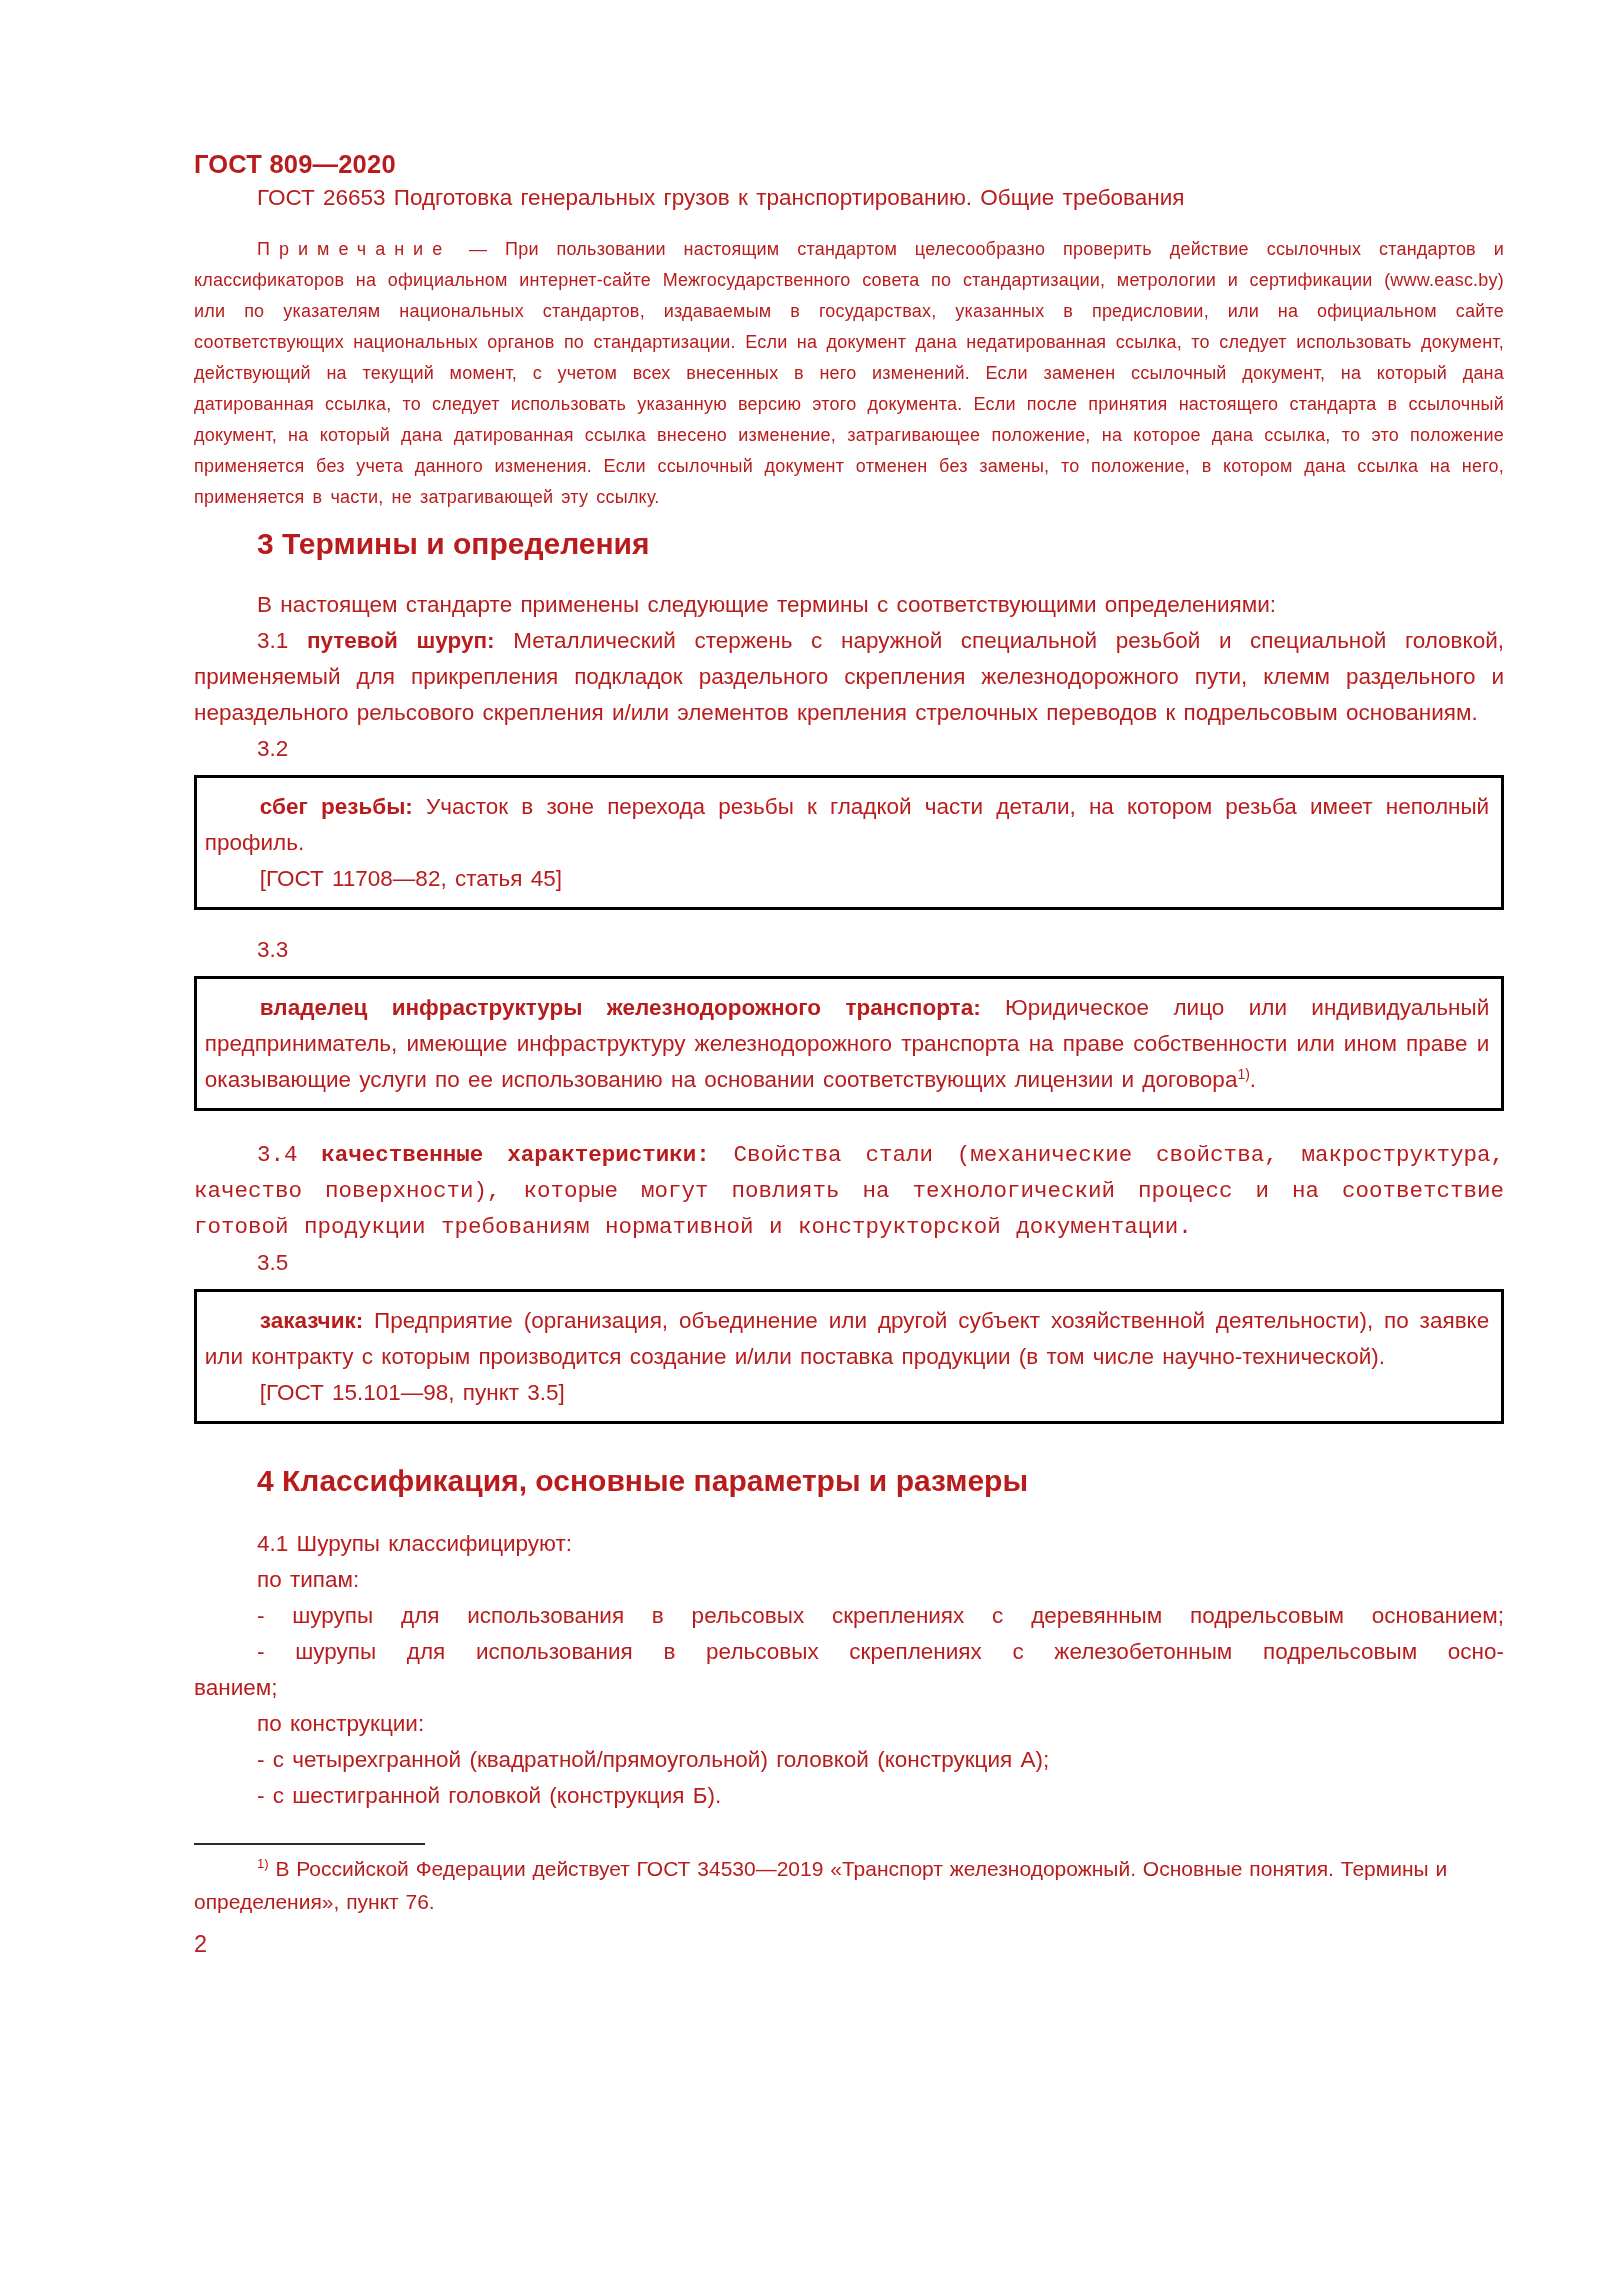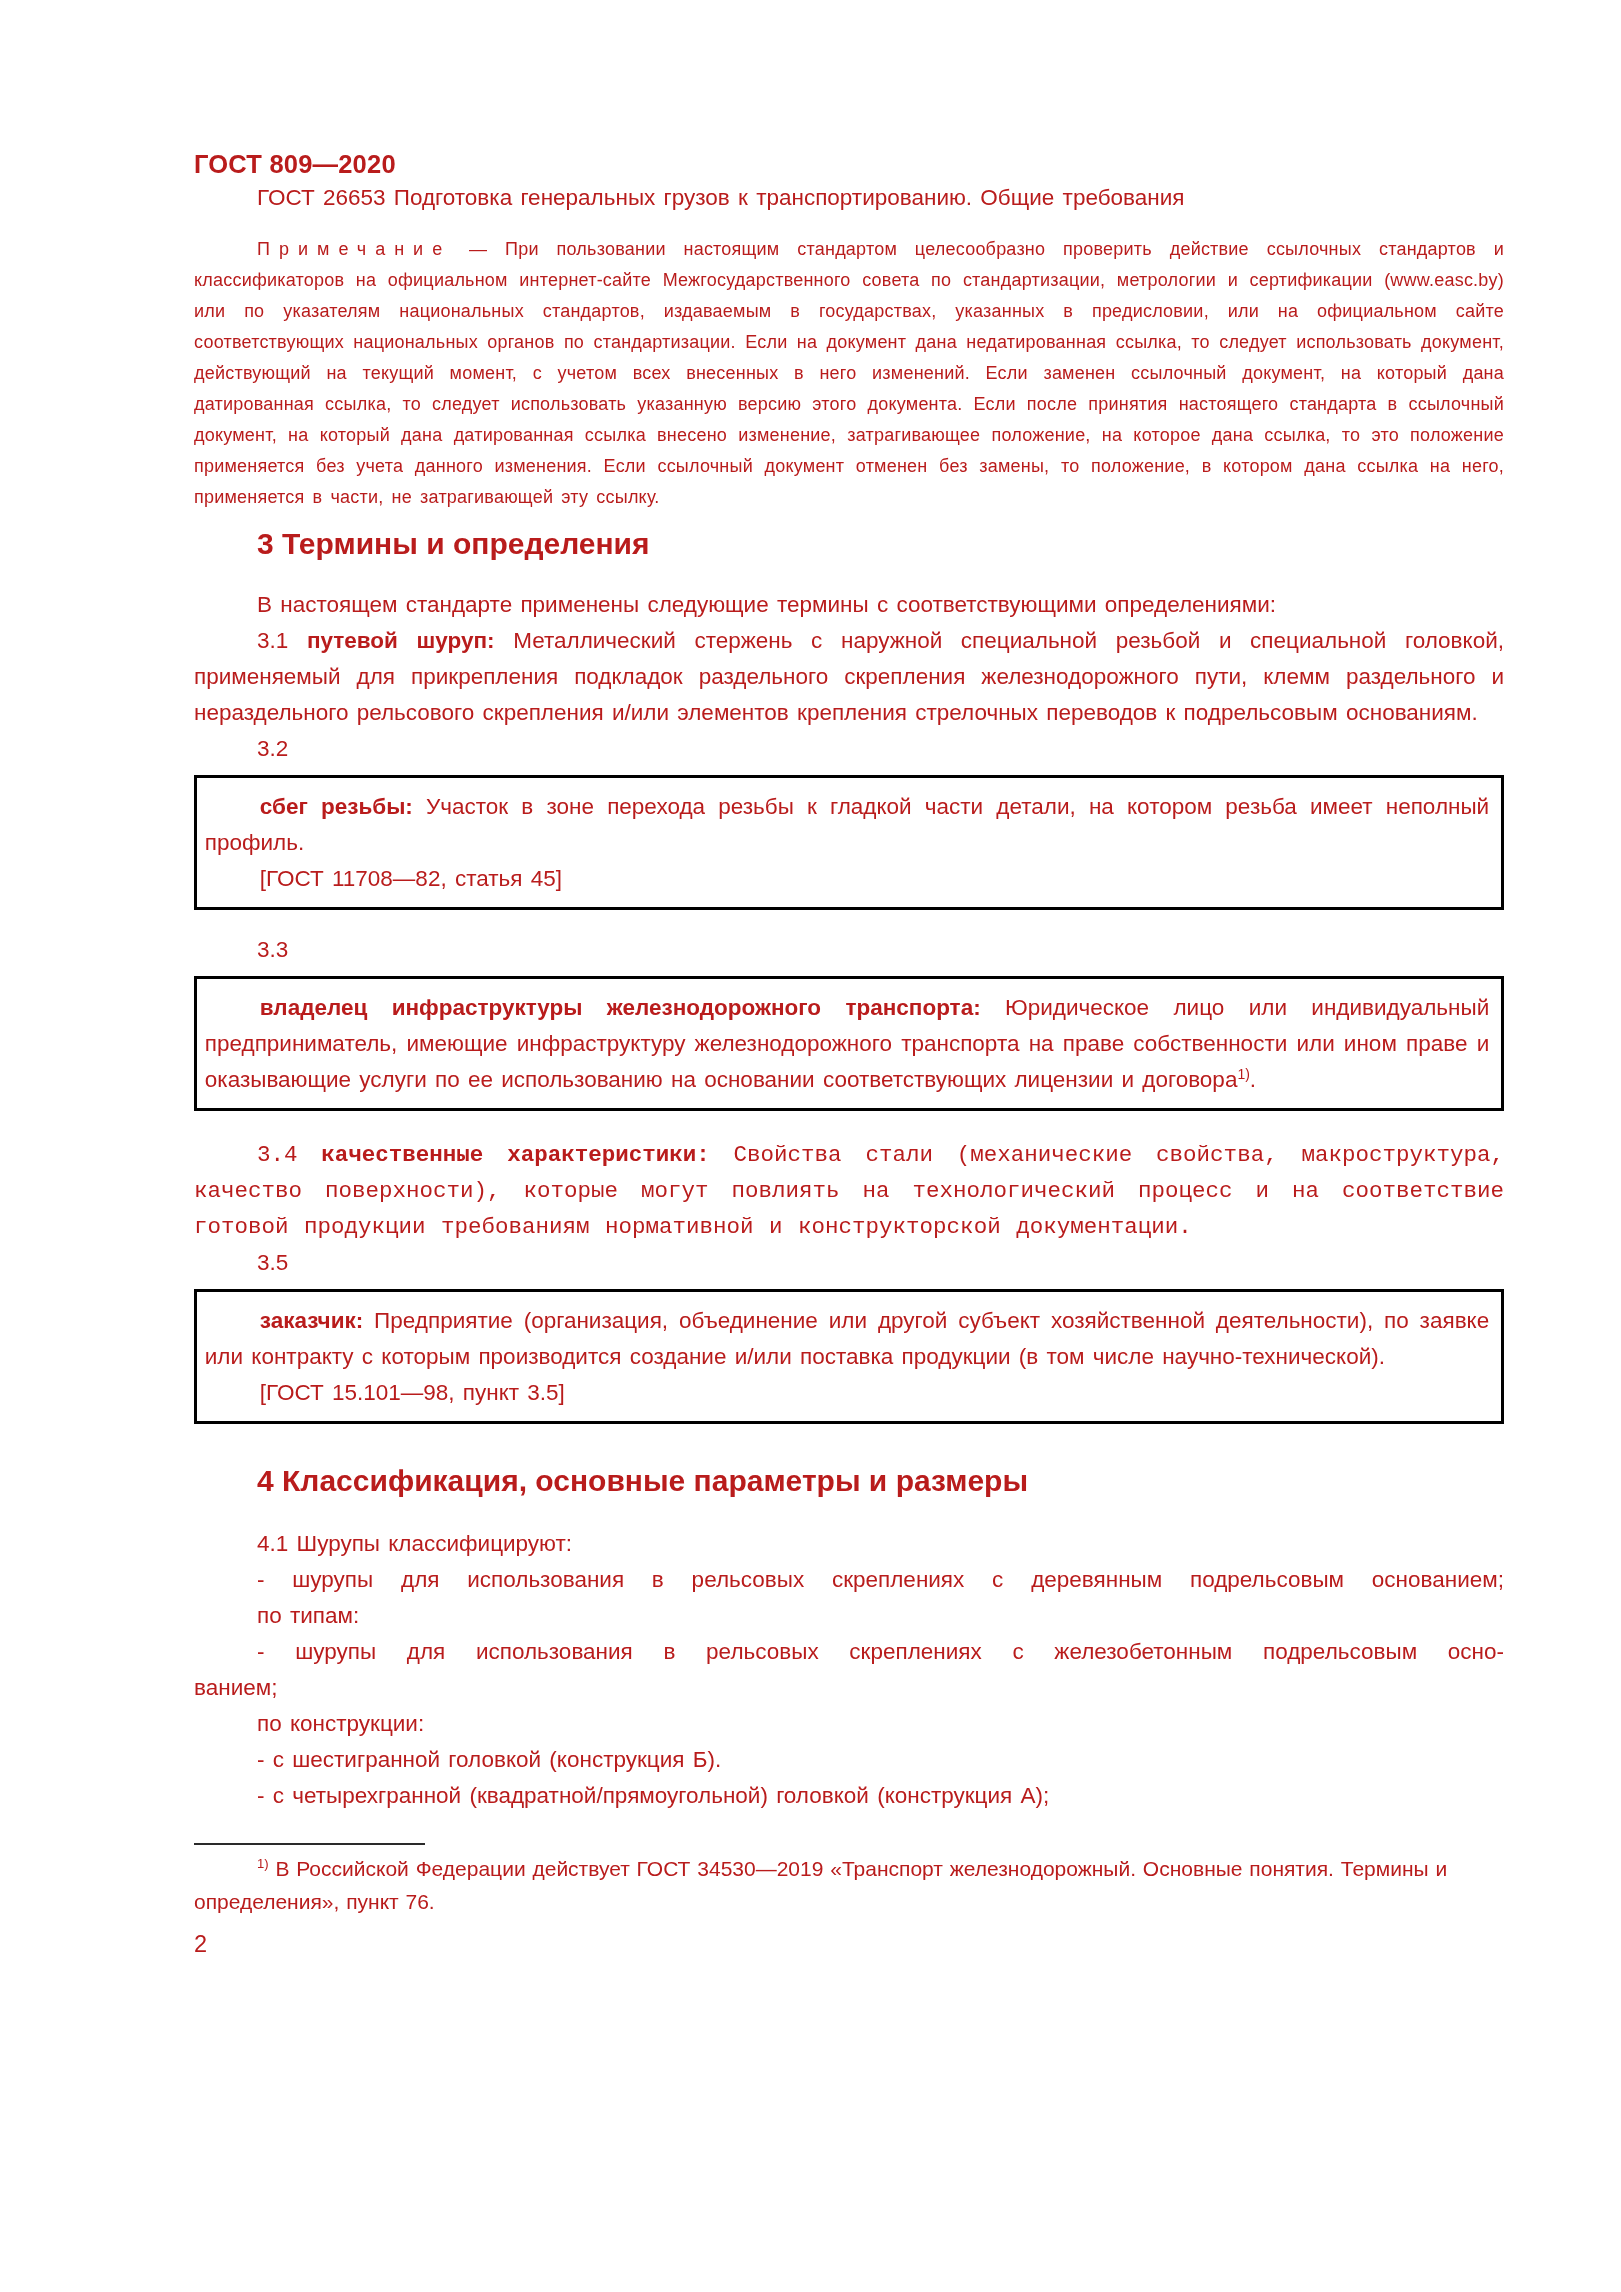--- a/index.html
+++ b/index.html
@@ -81,27 +81,27 @@
   <p class="body">3.5</p>
 
   <div class="defbox">
     <p class="body just"><b>заказчик:</b><span> Предприятие (организация, объединение или другой субъект хозяйственной деятельности), по заявке или контракту с которым производится создание и/или поставка продукции (в том числе научно-технической).</span></p>
     <p class="body">[ГОСТ 15.101—98, пункт 3.5]</p>
   </div>
 
   <h2 class="h h4">4 Классификация, основные параметры и размеры</h2>
 
   <p class="body">4.1 Шурупы классифицируют:</p>
+  <p class="body">по типам:</p>
   <p class="body jl">- шурупы для использования в рельсовых скреплениях с деревянным подрельсовым основанием;</p>
-  <p class="body">по типам:</p>
   <p class="body jl">- шурупы для использования в рельсовых скреплениях с железобетонным подрельсовым осно-</p>
   <p class="body cont">ванием;</p>
   <p class="body">по конструкции:</p>
+  <p class="body">- с четырехгранной (квадратной/прямоугольной) головкой (конструкция А);</p>
   <p class="body">- с шестигранной головкой (конструкция Б).</p>
-  <p class="body">- с четырехгранной (квадратной/прямоугольной) головкой (конструкция А);</p>
 
   <div class="fn-rule"></div>
   <p class="fn"><sup>1)</sup><span> В Российской Федерации действует ГОСТ 34530—2019 «Транспорт железнодорожный. Основные понятия. Термины и определения», пункт 76.</span></p>
 
   <div class="pageno">2</div>
 
 </div>
 
 
 </body></html>

